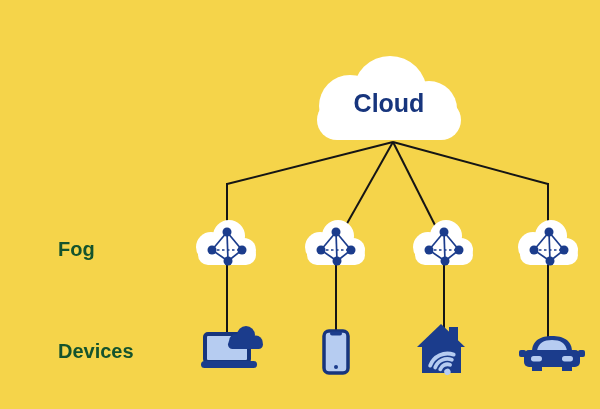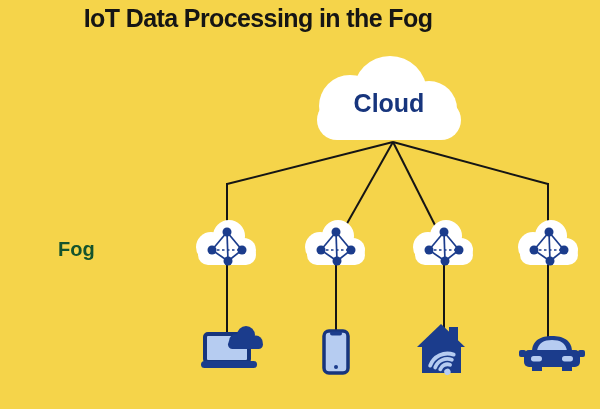--- a/index.html
+++ b/index.html
@@ -38,21 +38,20 @@
   .net-node{fill:#1B3C8C;}
   .screen{fill:#B6CCF1;stroke:#17357D;}
   .lightblue{fill:#B6CCF1;stroke:none;}
   .wifi-arc{stroke:#B6CCF1;stroke-width:3.8;fill:none;stroke-linecap:round;}
 </style>
 </head>
 <body>
 
 <div class="stage">
 
-  <div class="page-title">IoT Data Processing in the Fog</div>
 
   <svg class="diagram-svg" width="600" height="409" viewBox="0 0 600 409">
 
     <defs>
 
       <g id="fog-cloud-unit">
         <g class="cloud-white">
           <circle cx="-16" cy="3" r="15"></circle>
           <circle cx="2" cy="-8" r="16"></circle>
           <circle cx="17" cy="6" r="12"></circle>
@@ -137,14 +136,15 @@
       <rect class="navy" x="519" y="350" width="7" height="7" rx="2"></rect>
       <rect class="navy" x="578" y="350" width="7" height="7" rx="2"></rect>
       <rect class="lightblue" x="531" y="356" width="11" height="5.5" rx="2.7"></rect>
       <rect class="lightblue" x="562" y="356" width="11" height="5.5" rx="2.7"></rect>
       <rect class="navy" x="532" y="366" width="10" height="5"></rect>
       <rect class="navy" x="562" y="366" width="10" height="5"></rect>
     </g>
   </svg>
 
   <div class="layer-label label-fog">Fog</div>
+  <div class="layer-label label-devices">Devices</div>
 
 </div>
 
 </body></html>

